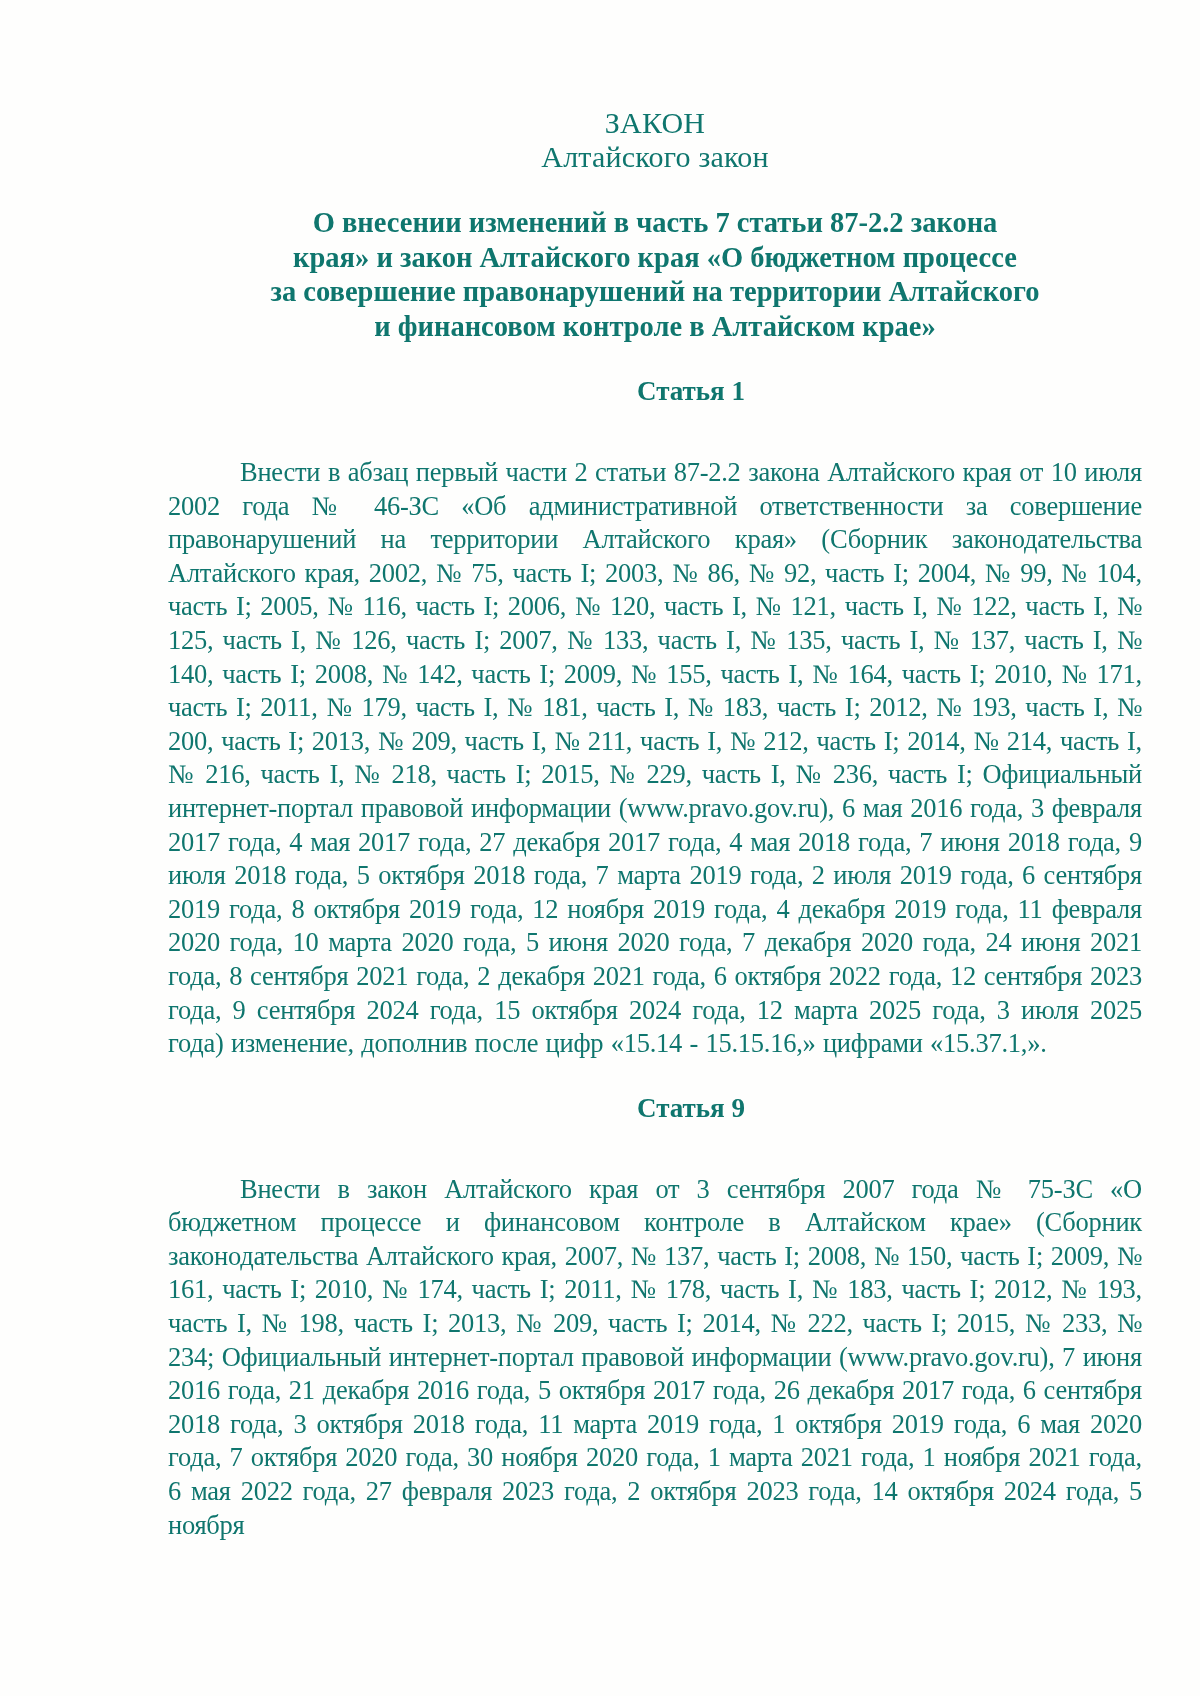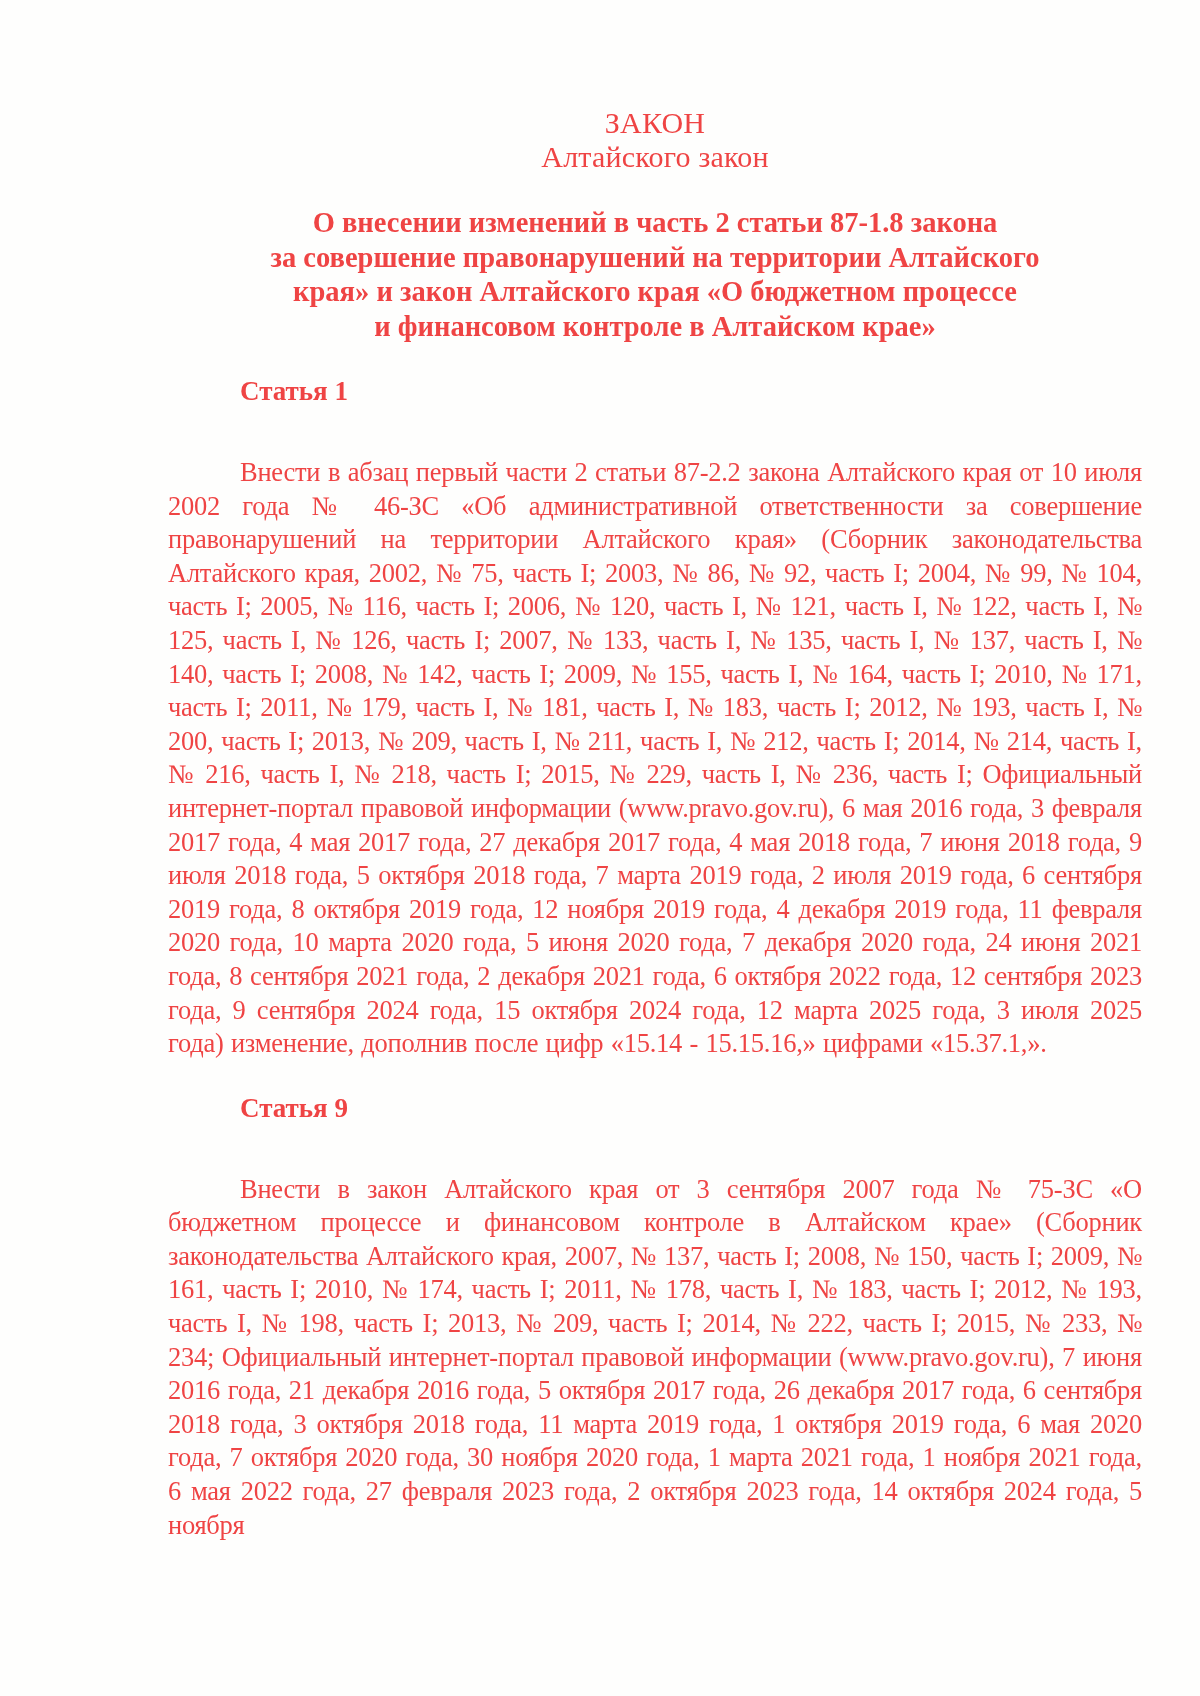--- a/index.html
+++ b/index.html
@@ -6,21 +6,21 @@
     margin: 0;
     padding: 0;
     background: #e8e8e8;
   }
   .page {
     position: relative;
     width: 1200px;
     height: 1696px;
     margin: 0 auto;
     background: #fefefd;
-    color: #ef4444;
+    color: #0f766e;
     font-family: "Liberation Serif", "DejaVu Serif", serif;
     box-sizing: border-box;
     padding: 106px 58px 0 168px;
     overflow: hidden;
   }
   .doc-header {
     text-align: center;
     font-size: 30px;
     line-height: 34px;
     letter-spacing: 0.2px;
@@ -30,20 +30,21 @@
     text-align: center;
     font-weight: bold;
     font-size: 28.5px;
     line-height: 34.5px;
   }
   .article-heading {
     margin: 30px 0 0 72px;
     font-weight: bold;
     font-size: 27px;
     line-height: 34px;
+    text-align: center;
   }
   .article-body {
     margin: 48px 0 0 0;
     text-align: justify;
     text-indent: 72px;
     font-size: 26.5px;
     line-height: 33.6px;
     letter-spacing: -0.25px;
     word-spacing: 1px;
   }
@@ -55,23 +56,23 @@
 <body>
 
 <div class="page">
 
   <div class="doc-header">
     <div>ЗАКОН</div>
     <div>Алтайского закон</div>
   </div>
 
   <div class="doc-title">
-    <div>О внесении изменений в часть 2 статьи 87-1.8 закона</div>
+    <div>О внесении изменений в часть 7 статьи 87-2.2 закона</div>
+    <div>края» и закон Алтайского края «О бюджетном процессе</div>
     <div>за совершение правонарушений на территории Алтайского</div>
-    <div>края» и закон Алтайского края «О бюджетном процессе</div>
     <div>и финансовом контроле в Алтайском крае»</div>
   </div>
 
   <section>
     <div class="article-heading">Статья 1</div>
     <p class="article-body">Внести в абзац первый части 2 статьи 87-2.2 закона Алтайского края от 10 июля 2002 года № 46-ЗС «Об административной ответственности за совершение правонарушений на территории Алтайского края» (Сборник законодательства Алтайского края, 2002, № 75, часть I; 2003, № 86, № 92, часть I; 2004, № 99, № 104, часть I; 2005, № 116, часть I; 2006, № 120, часть I, № 121, часть I, № 122, часть I, № 125, часть I, № 126, часть I; 2007, № 133, часть I, № 135, часть I, № 137, часть I, № 140, часть I; 2008, № 142, часть I; 2009, № 155, часть I, № 164, часть I; 2010, № 171, часть I; 2011, № 179, часть I, № 181, часть I, № 183, часть I; 2012, № 193, часть I, № 200, часть I; 2013, № 209, часть I, № 211, часть I, № 212, часть I; 2014, № 214, часть I, № 216, часть I, № 218, часть I; 2015, № 229, часть I, № 236, часть I; Официальный интернет-портал правовой информации (www.pravo.gov.ru), 6 мая 2016 года, 3 февраля 2017 года, 4 мая 2017 года, 27 декабря 2017 года, 4 мая 2018 года, 7 июня 2018 года, 9 июля 2018 года, 5 октября 2018 года, 7 марта 2019 года, 2 июля 2019 года, 6 сентября 2019 года, 8 октября 2019 года, 12 ноября 2019 года, 4 декабря 2019 года, 11 февраля 2020 года, 10 марта 2020 года, 5 июня 2020 года, 7 декабря 2020 года, 24 июня 2021 года, 8 сентября 2021 года, 2 декабря 2021 года, 6 октября 2022 года, 12 сентября 2023 года, 9 сентября 2024 года, 15 октября 2024 года, 12 марта 2025 года, 3 июля 2025 года) изменение, дополнив после цифр «15.14 - 15.15.16,» цифрами «15.37.1,».</p>
   </section>
 
   <section>
     <div class="article-heading">Статья 9</div>

